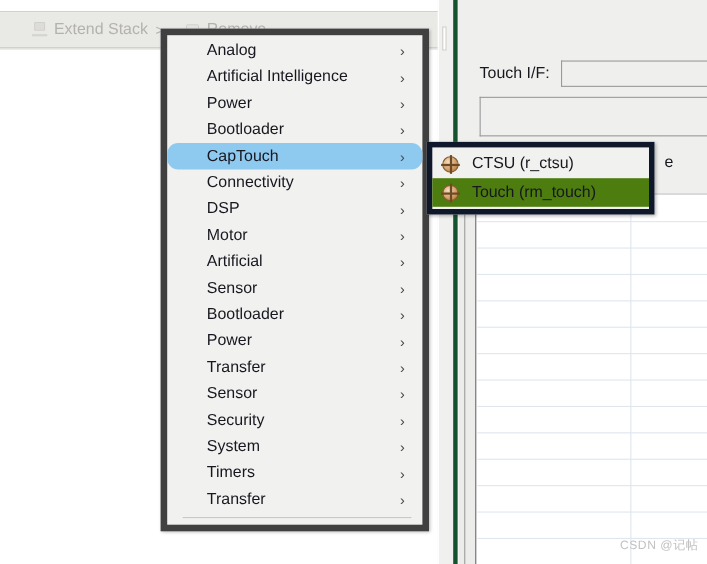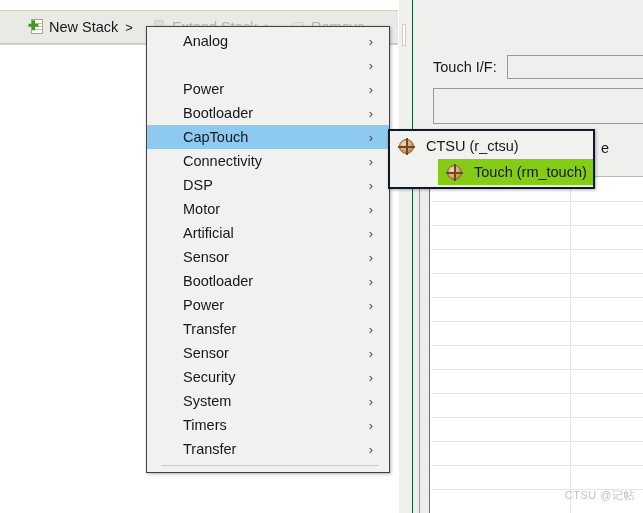--- a/index.html
+++ b/index.html
@@ -149,21 +149,21 @@
     border: 1px solid #cfcdc8;
     box-sizing: border-box;
   }
 
   
   .right-pane {
     position: absolute;
     left: 412px; top: 0;
     width: 231px; height: 513px;
     background: #efefed;
-    border-left: 1px solid #14532d;
+    border-left: 4px solid #14532d;
     box-sizing: border-box;
   }
   .rp-form {
     position: absolute;
     left: 1px; top: 0;
     width: 230px; height: 176px;
     background: #efefed;
   }
   .rp-row {
     position: absolute;
@@ -246,40 +246,41 @@
     width: 1px;
     background: #dfe6ee;
   }
 
   
   .menu {
     position: absolute;
     left: 146px; top: 26px;
     width: 244px;
     background: #f1f1f0;
-    border: 1px solid #404040;
+    border: 6px solid #404040;
     box-shadow: 1px 1px 3px rgba(0,0,0,.30);
     box-sizing: border-box;
     padding: 2px 0 2px 0;
     z-index: 40;
   }
   .menu-item {
     position: relative;
     height: 24px;
     display: flex;
     align-items: center;
     padding-left: 36px;
     padding-right: 10px;
     font-size: 14.5px;
     color: #17171f;
     box-sizing: border-box;
     white-space: nowrap;
   }
   .menu-item.selected {
     background: #8ec9ef;
+    border-radius: 10px;
   }
   .menu-item .caret {
     position: absolute;
     right: 16px;
     font-size: 13px;
     color: #4a4a4a;
     line-height: 1;
   }
   .menu-sep {
     height: 1px;
@@ -314,38 +315,38 @@
     transform: rotate(40deg);
     transform-origin: 0 50%;
   }
 
   
   .submenu {
     position: absolute;
     left: 388px; top: 129px;
     width: 207px;
     background: #f1f1f0;
-    border: 2px solid #0f172a;
+    border: 5px solid #0f172a;
     box-shadow: 1px 1px 3px rgba(0,0,0,.30);
     box-sizing: border-box;
     padding: 2px 0;
     z-index: 50;
   }
   .sub-item {
     position: relative;
     height: 26px;
     display: flex;
     align-items: center;
     padding-left: 36px;
     font-size: 14.5px;
     color: #17171f;
     box-sizing: border-box;
     white-space: nowrap;
   }
-  .sub-item.selected { background: #84cc16; margin-left: 48px; }
+  .sub-item.selected { background: #4d7c0f; }
   .sub-item .s-ico {
     position: absolute;
     left: 8px; top: 5px;
     width: 17px; height: 17px;
   }
 
   
   .ico-target {
     position: relative;
     display: block;
@@ -386,28 +387,20 @@
 </style>
 </head>
 <body>
 
 <div id="root">
 
   <div class="top-strip"></div>
 
   <div class="toolbar">
 
-    <div class="tb-item">
-      <span class="ico-newstack">
-        <span class="page"></span>
-          <span class="plus"></span>
-      </span>
-      <span class="tb-label">New Stack</span>
-      <span class="tb-arrow">&gt;</span>
-    </div>
 
     <div class="tb-item disabled">
       <span class="ico-extend"></span>
       <span class="tb-label">Extend Stack</span>
       <span class="tb-arrow">&gt;</span>
     </div>
 
     <div class="tb-item disabled">
       <span class="ico-remove"></span>
       <span class="tb-label">Remove</span>
@@ -456,20 +449,21 @@
 
   </div>
 
   <div class="menu">
 
     <div class="menu-item">
       <span>Analog</span>
       <span class="caret">›</span>
     </div>
     <div class="menu-item">
+      <span>Artificial Intelligence</span>
       <span class="caret">›</span>
     </div>
     <div class="menu-item">
       <span>Power</span>
       <span class="caret">›</span>
     </div>
     <div class="menu-item">
       <span>Bootloader</span>
       <span class="caret">›</span>
     </div>
@@ -554,15 +548,15 @@
             <span class="ring"></span>
             <span class="bar-h"></span>
             <span class="bar-v"></span>
           </span>
       </span>
       <span>Touch (rm_touch)</span>
     </div>
 
   </div>
 
-  <div class="watermark">CTSU @记帖</div>
+  <div class="watermark">CSDN @记帖</div>
 
 </div>
 
 </body></html>

